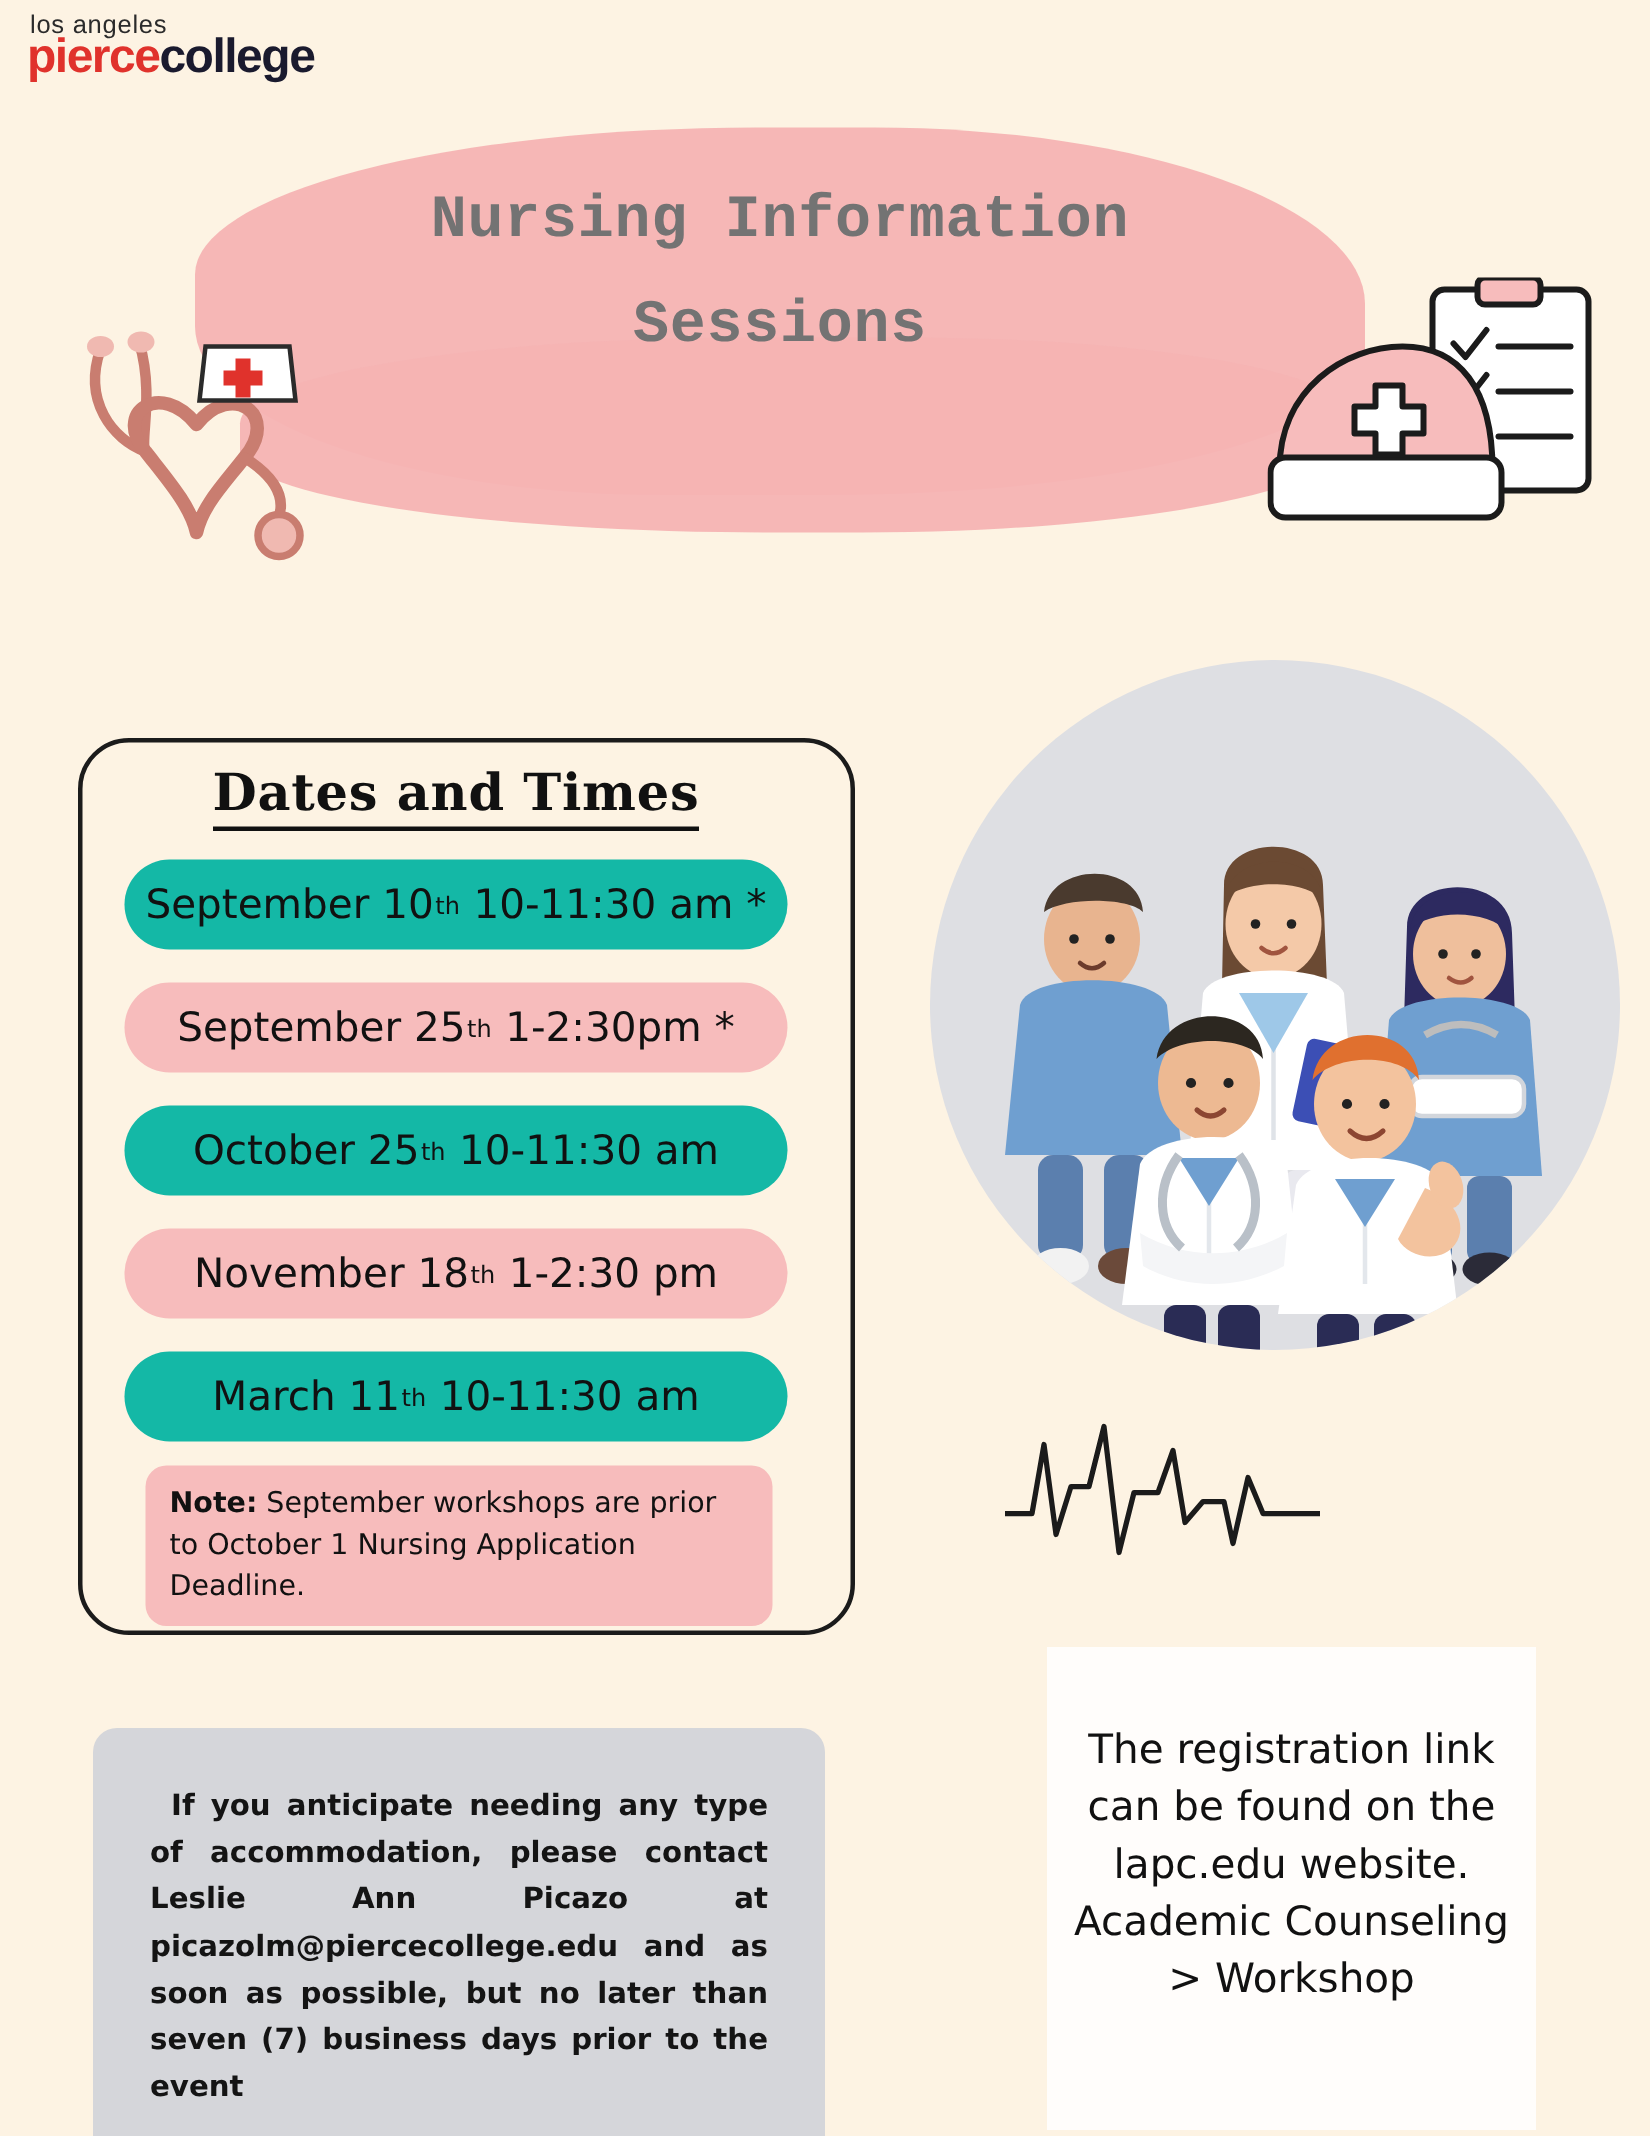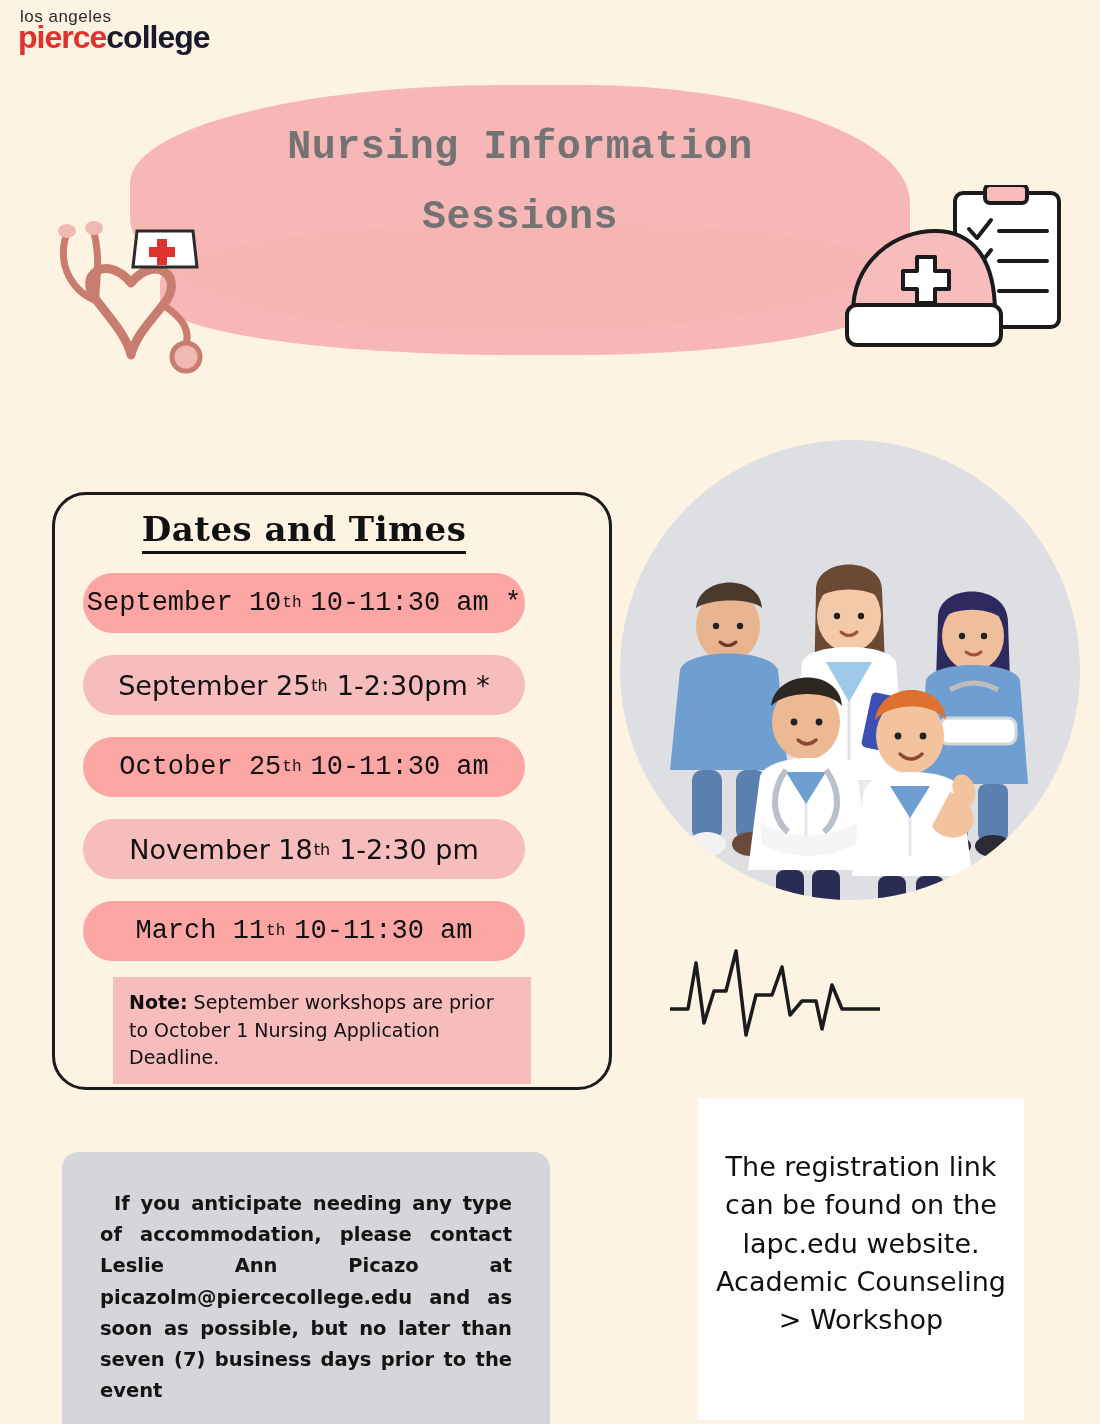--- a/index.html
+++ b/index.html
@@ -98,21 +98,21 @@
     top: 185px;
     width: 230px;
     height: 185px;
   }
 
   
   .dates-card {
     position: absolute;
     left: 52px;
     top: 492px;
-    width: 560px;
+    width: 518px;
     height: 598px;
     border: 3px solid #1b1b1b;
     border-radius: 34px;
     box-sizing: border-box;
   }
   .dates-title {
     position: absolute;
     left: 0;
     top: 14px;
     width: 498px;
@@ -137,36 +137,36 @@
     height: 60px;
     border-radius: 30px;
     display: flex;
     align-items: center;
     justify-content: center;
     margin-bottom: 22px;
     font-size: 27px;
     color: #111;
     font-family: "DejaVu Sans", sans-serif;
   }
-  .pill.white { background: #fca5a5; font-family: Liberation Mono, monospace; }
+  .pill.white { background: #14b8a6; }
   .pill.pink  { background: #f7bcbc; }
   .pill sup {
     font-size: 16px;
     vertical-align: super;
     margin-left: 1px;
   }
   .pill .sp { display: inline-block; width: 9px; }
 
   .note-box {
     position: absolute;
-    left: 58px;
+    left: 42px;
     top: 482px;
     width: 418px;
     background: #f7bcbc;
-    border-radius: 0;
+    border-radius: 14px;
     padding: 12px 16px;
     box-sizing: border-box;
     font-size: 19px;
     line-height: 1.45;
     color: #111;
     font-family: "DejaVu Sans", sans-serif;
   }
   .note-box b { font-weight: bold; }
 
   

